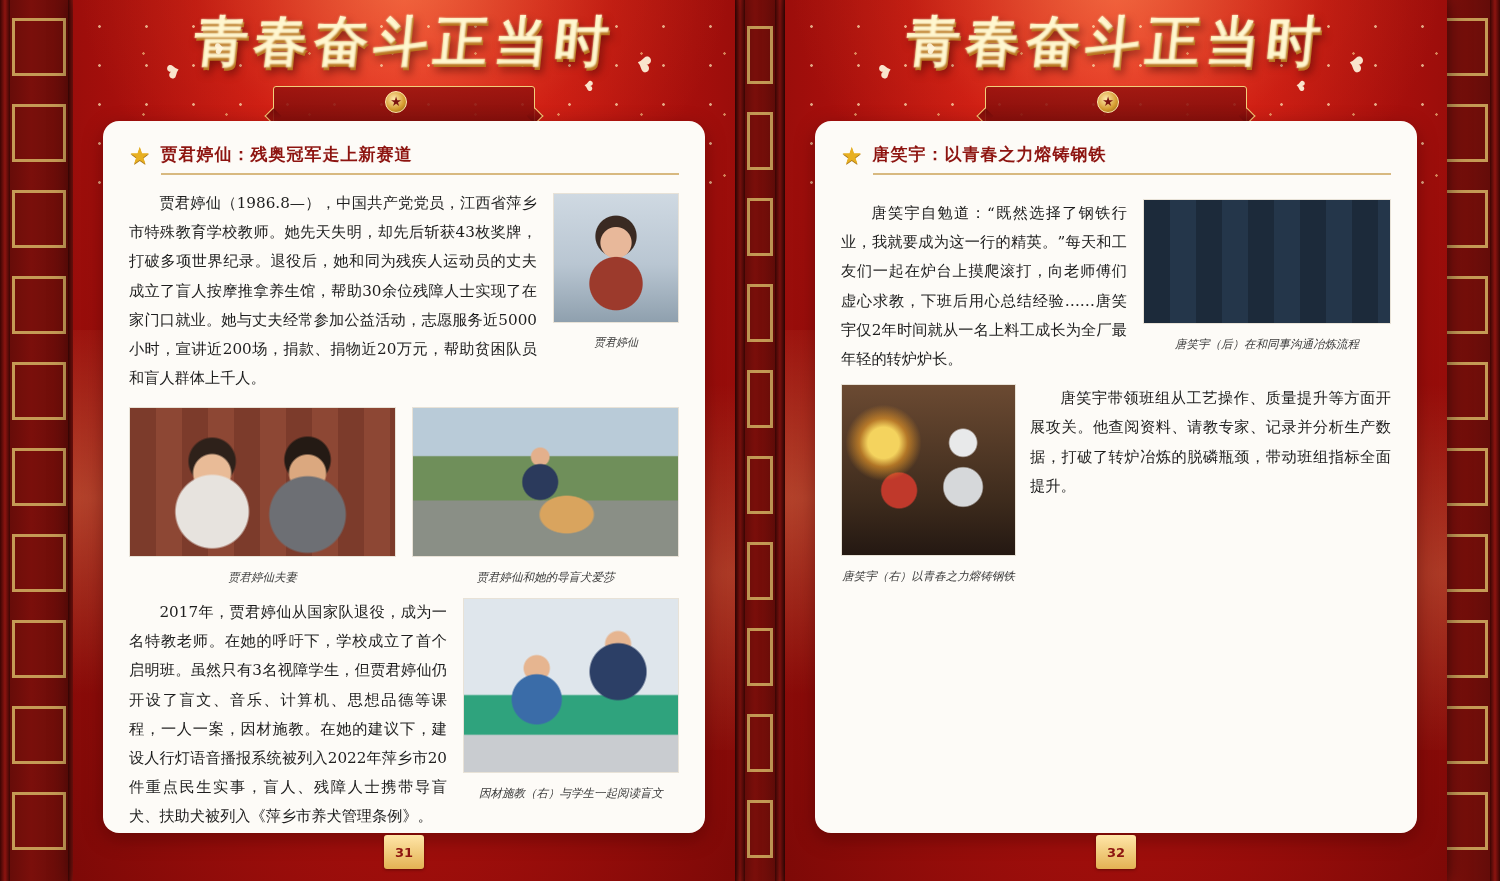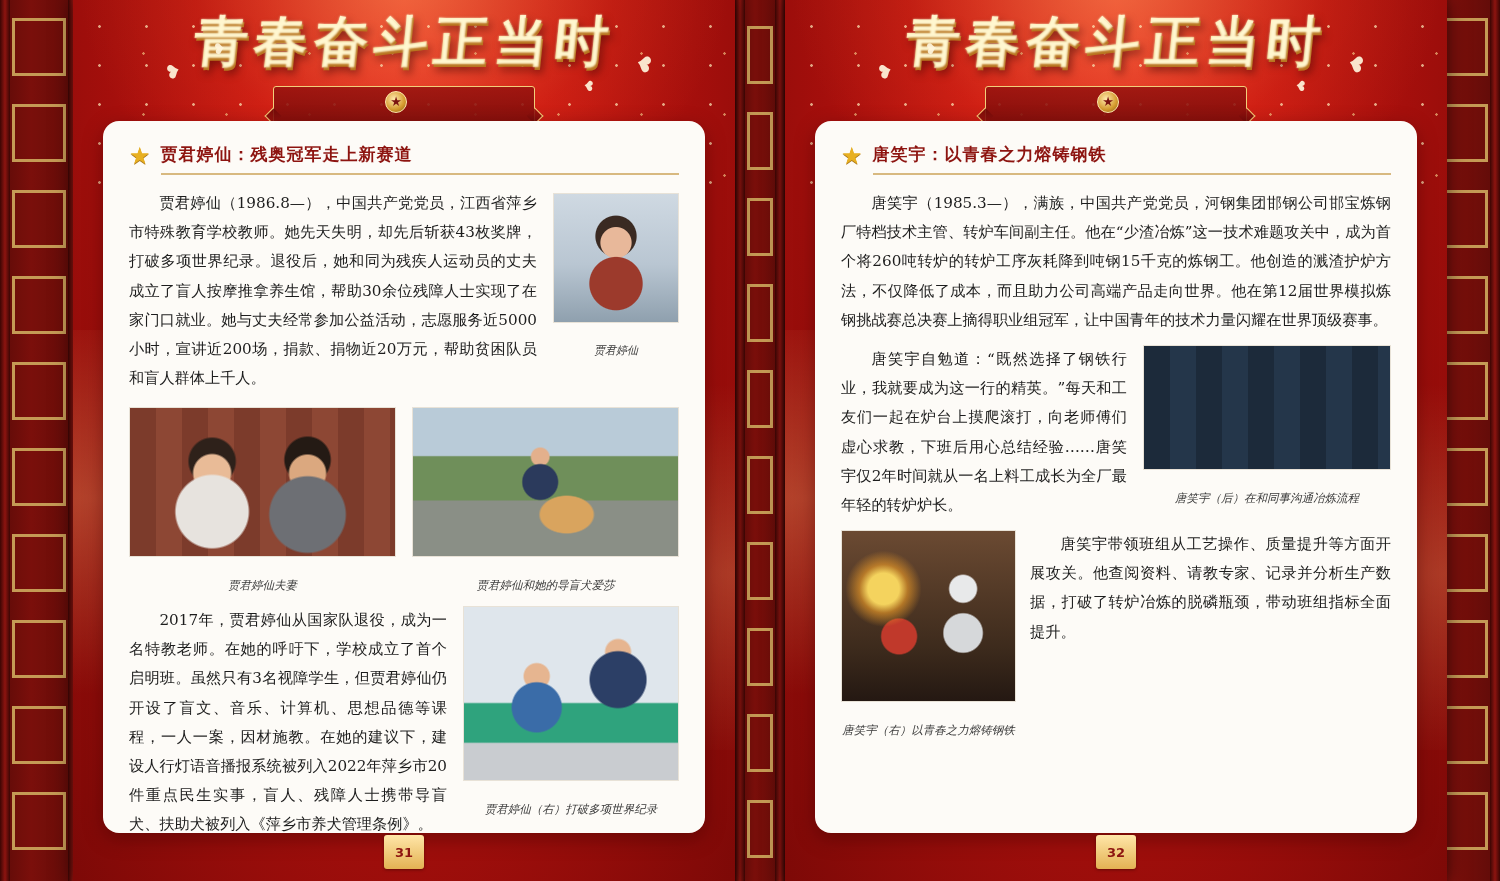--- a/index.html
+++ b/index.html
@@ -160,21 +160,21 @@
     font-size: 15.2px; line-height: 1.92; color: #1d1d1d;
     text-align: justify; text-justify: inter-ideograph;
     font-family: "DejaVu Serif", serif;
   }
   .indent { text-indent: 2em; }
 
   
   .photo { position: relative; background:#cfcfcf; overflow:hidden; border: 1px solid #e8e2d7; }
   .cap {
     font-size: 11.5px; color: #3a3a3a; text-align: center;
-    margin-top: 20px; line-height: 1.45;
+    margin-top: 12px; line-height: 1.45;
     font-family: "DejaVu Serif", serif; font-style: italic;
   }
   .cap.port { font-size: 11px; }
 
   .sec1 { display:flex; gap: 16px; margin-top: 14px; }
   .sec1 .text { flex: 1; }
   .sec1 .portrait { width: 126px; flex: 0 0 126px; padding-top: 4px; }
   .portrait .photo { height: 130px; }
 
   .twoup { display:flex; gap: 16px; margin-top: 14px; }
@@ -388,21 +388,21 @@
           <div class="cap">贾君婷仙和她的导盲犬爱莎</div>
         </div>
       </div>
 
       <div class="sec3">
         <div class="text body-text indent">2017年，贾君婷仙从国家队退役，成为一名特教老师。在她的呼吁下，学校成立了首个启明班。虽然只有3名视障学生，但贾君婷仙仍开设了盲文、音乐、计算机、思想品德等课程，一人一案，因材施教。在她的建议下，建设人行灯语音播报系统被列入2022年萍乡市20件重点民生实事，盲人、残障人士携带导盲犬、扶助犬被列入《萍乡市养犬管理条例》。</div>
         <div class="shot">
           <div class="photo">
             <div class="art a-braille"></div>
           </div>
-          <div class="cap">贾君婷仙（右）打破多项世界纪录</div>
+          <div class="cap">因材施教（右）与学生一起阅读盲文</div>
         </div>
       </div>
     </div>
 
     <div class="pagenum">31</div>
   </div>
 
   <div class="page right">
     <div class="page-glow"></div>
     <div class="sparkles"></div>
@@ -424,21 +424,20 @@
       </div>
     </div>
 
     <div class="card">
       <div class="headline">
         <span class="star">★</span>
         <div class="h-text">唐笑宇：以青春之力熔铸钢铁</div>
       </div>
 
       <div class="rp1">
-        <div class="text body-text indent">唐笑宇（1985.3—），满族，中国共产党党员，河钢集团邯钢公司邯宝炼钢厂特档技术主管、转炉车间副主任。他在“少渣冶炼”这一技术难题攻关中，成为首个将260吨转炉的转炉工序灰耗降到吨钢15千克的炼钢工。他创造的溅渣护炉方法，不仅降低了成本，而且助力公司高端产品走向世界。他在第12届世界模拟炼钢挑战赛总决赛上摘得职业组冠军，让中国青年的技术力量闪耀在世界顶级赛事。</div>
       </div>
 
       <div class="rp2">
         <div class="text body-text indent">唐笑宇自勉道：“既然选择了钢铁行业，我就要成为这一行的精英。”每天和工友们一起在炉台上摸爬滚打，向老师傅们虚心求教，下班后用心总结经验……唐笑宇仅2年时间就从一名上料工成长为全厂最年轻的转炉炉长。</div>
         <div class="shot">
           <div class="photo">
             <div class="art a-monitors"></div>
           </div>
           <div class="cap">唐笑宇（后）在和同事沟通冶炼流程</div>
         </div>

